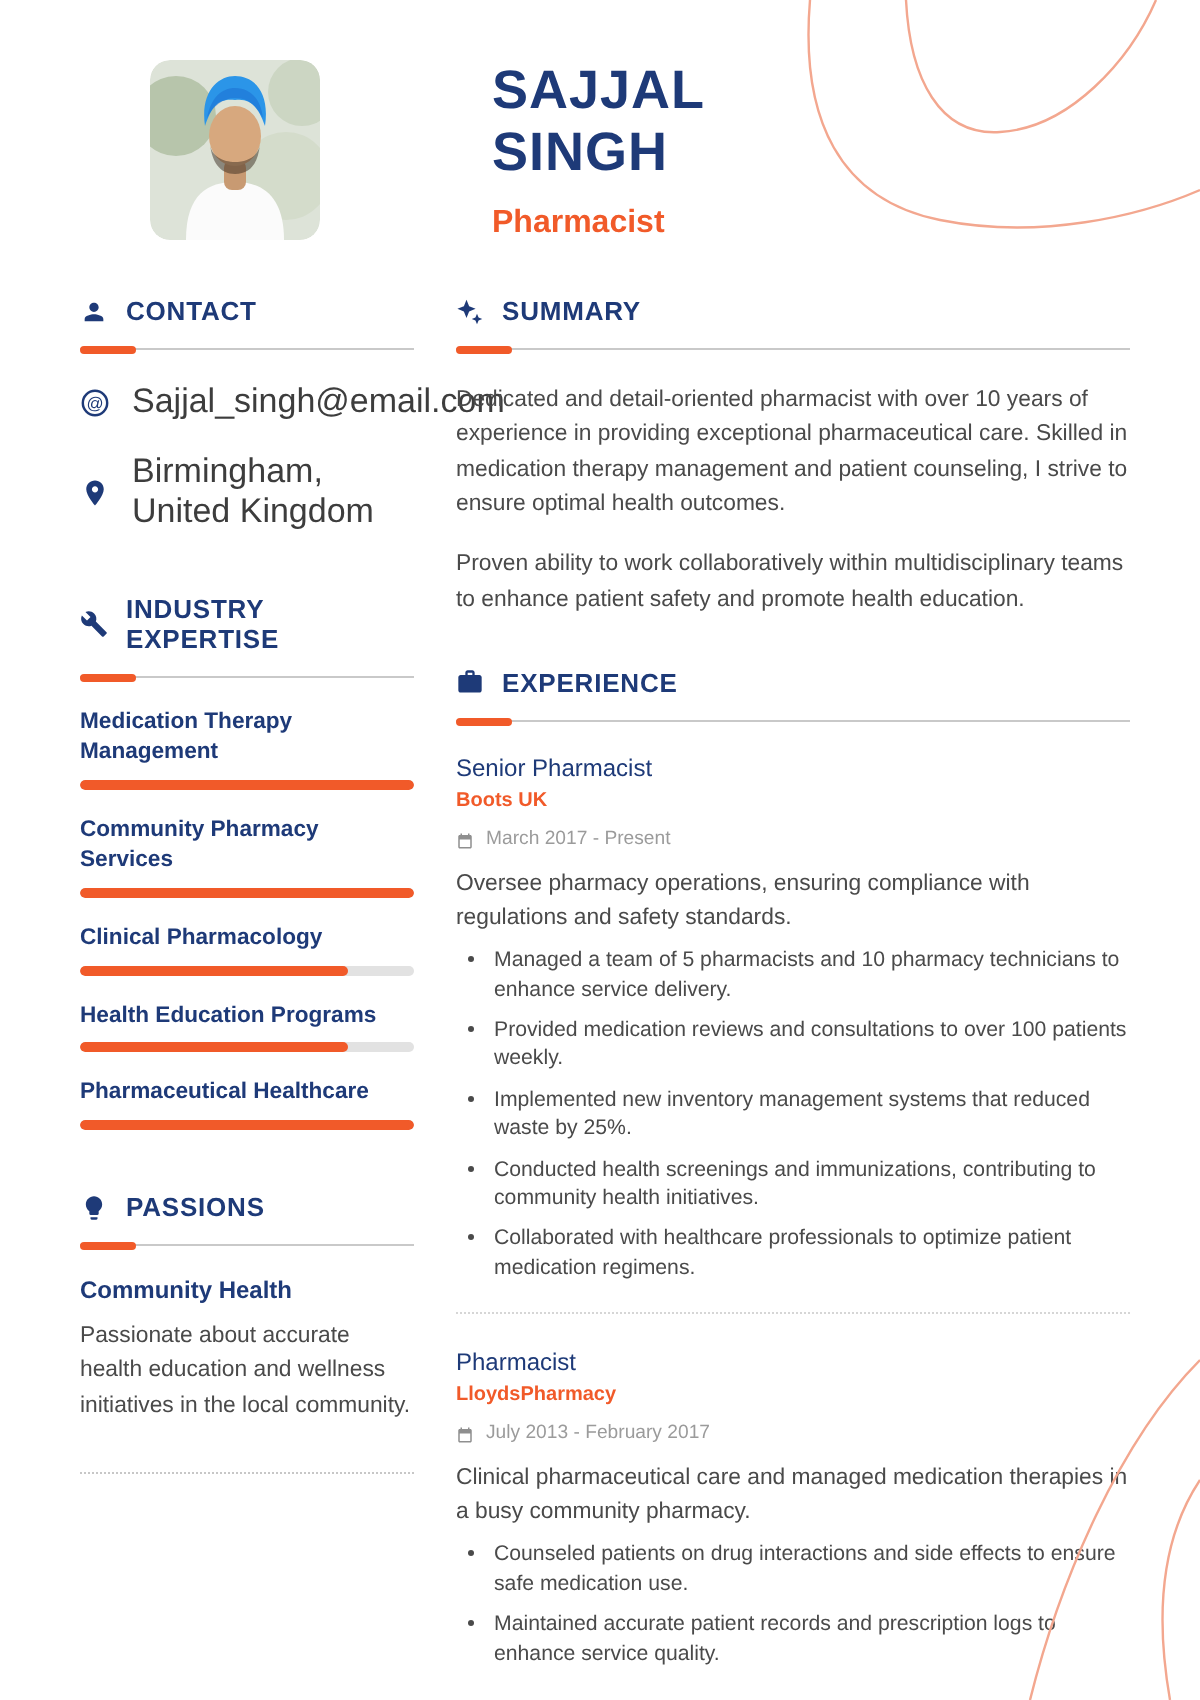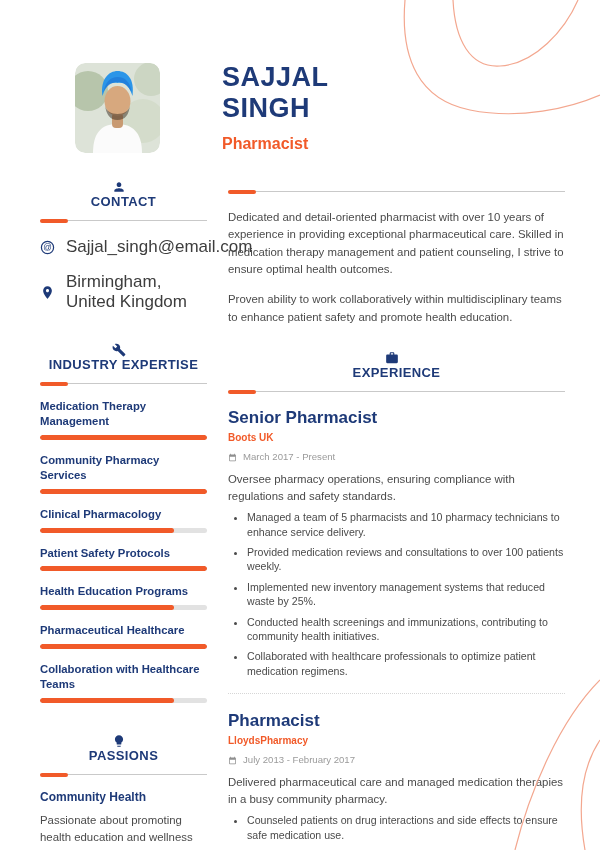--- a/index.html
+++ b/index.html
@@ -8,33 +8,33 @@
   }
   *{box-sizing:border-box;margin:0;padding:0;}
   html,body{background:#fff;}
   body{font-family:"Liberation Sans",sans-serif;-webkit-font-smoothing:antialiased;}
   .page{position:relative;width:600px;height:850px;background:#fff;overflow:hidden;}
   .deco{position:absolute;pointer-events:none;}
   .deco-top{top:0;right:0;}
   .deco-bottom{bottom:0;right:0;}
 
   
-  .header{display:flex;align-items:flex-end;padding:60px 0 0 75px;}
+  .header{display:flex;align-items:center;padding:28px 0 0 75px;gap:24px;}
   .photo{width:85px;height:90px;border-radius:10px;overflow:hidden;flex:0 0 auto;}
   .name-block{margin-left:62px;padding-top:2px;}
   .name{color:var(--navy);font-size:27px;font-weight:700;line-height:31px;letter-spacing:.5px;}
   .job-title{color:var(--orange);font-size:16px;font-weight:700;margin-top:11px;}
 
   
   .content{display:flex;padding:27px 35px 0 40px;}
   .col-left{width:167px;flex:0 0 auto;}
   .col-right{flex:1;margin-left:21px;min-width:0;}
 
   
-  .sec-head{display:flex;align-items:center;color:var(--navy);flex-direction:column;}
+  .sec-head{display:flex;align-items:center;color:var(--navy);}
   .sec-head .ic{width:14px;height:14px;margin-right:9px;flex:0 0 auto;display:inline-flex;}
   .sec-head .ic svg{width:100%;height:100%;fill:var(--navy);}
   .sec-title{font-size:13px;font-weight:700;letter-spacing:.4px;}
   .divider{position:relative;border-top:1px solid var(--rule_gray);margin-top:11px;}
   .divider::before{content:"";position:absolute;left:0;top:-2px;width:28px;height:4px;border-radius:2px;background:var(--orange);}
 
   
   .contact-list{margin-top:16px;}
   .contact-row{display:flex;align-items:center;margin-bottom:15px;}
   .contact-ic{width:15px;height:15px;margin-right:11px;color:var(--navy);flex:0 0 auto;display:inline-flex;}
@@ -55,21 +55,21 @@
   .passion-title{color:var(--navy);font-size:12px;font-weight:700;}
   .passion-desc{margin-top:8px;font-size:11.4px;line-height:1.5;color:var(--text_gray);}
 
   
   .summary-body{margin-top:17px;}
   .summary-body p{font-size:11.4px;line-height:1.52;color:var(--text_gray);margin-bottom:13px;}
 
   
   .jobs{margin-top:16px;}
   .job + .job{border-top:1px dotted #d6d6d6;margin-top:15px;padding-top:17px;}
-  .job-role{color:var(--navy);font-size:17px;font-weight:700;}
+  .job-role{color:var(--navy);font-size:12px;font-weight:400;}
   .job-company{color:var(--orange);font-size:10px;font-weight:700;margin-top:4px;}
   .job-dates{display:flex;align-items:flex-end;margin-top:8px;color:var(--date_gray);}
   .job-dates .ic{width:9px;height:9px;margin-right:6px;display:inline-flex;}
   .job-dates .ic svg{width:100%;height:100%;fill:#8f8f8f;}
   .job-dates-text{font-size:9.6px;}
   .job-desc{margin-top:9px;font-size:11.4px;line-height:1.5;color:var(--text_gray);}
   .job-bullets{margin:5px 0 0 19px;}
   .job-bullets li{font-size:10.6px;line-height:1.36;color:var(--text_gray);margin-bottom:6px;}
 </style>
 </head>
@@ -179,74 +179,71 @@
               </div>
             </div>
 
             <div class="skill">
               <div class="skill-label">Clinical Pharmacology</div>
               <div class="bar">
                 <div class="bar-fill" style="width: 80%;"></div>
               </div>
             </div>
 
-            <div class="skill">
-              <div class="skill-label">Patient Safety Protocols</div>
+
+            <div class="skill">
+              <div class="skill-label">Health Education Programs</div>
+              <div class="bar">
+                <div class="bar-fill" style="width: 80%;"></div>
+              </div>
+            </div>
+
+            <div class="skill">
+              <div class="skill-label">Pharmaceutical Healthcare</div>
               <div class="bar">
                 <div class="bar-fill" style="width: 100%;"></div>
               </div>
             </div>
 
-            <div class="skill">
-              <div class="skill-label">Health Education Programs</div>
-              <div class="bar">
-                <div class="bar-fill" style="width: 80%;"></div>
-              </div>
-            </div>
-
-            <div class="skill">
-              <div class="skill-label">Pharmaceutical Healthcare</div>
-              <div class="bar">
-                <div class="bar-fill" style="width: 100%;"></div>
-              </div>
-            </div>
-
-            <div class="skill">
-              <div class="skill-label">Collaboration with Healthcare Teams</div>
-              <div class="bar">
-                <div class="bar-fill" style="width: 80%;"></div>
-              </div>
-            </div>
           </div>
       </div>
 
       <div class="section-gap">
         <div class="sec-head">
           <span class="ic">
             <svg viewBox="0 0 24 24">
                 <path d="M9 21c0 .5.4 1 1 1h4c.6 0 1-.5 1-1v-1H9v1zm3-19C8.1 2 5 5.1 5 9c0 2.4 1.2 4.5 3 5.7V17c0 .5.4 1 1 1h6c.6 0 1-.5 1-1v-2.3c1.8-1.3 3-3.4 3-5.7 0-3.9-3.1-7-7-7z"></path>
               </svg>
           </span>
           <span class="sec-title">PASSIONS</span>
         </div>
         <div class="divider"></div>
         <div class="passions-list">
 
             <div class="passion-item">
               <div class="passion-title">Community Health</div>
-              <div class="passion-desc">Passionate about promoting health education and wellness initiatives in the local community.</div>
+              <div class="passion-desc">Passionate about accurate health education and wellness initiatives in the local community.</div>
             </div>
           </div>
       </div>
 
     </div>
 
     <div class="col-right">
 
       <div>
+        <div class="sec-head">
+          <span class="ic">
+            <svg viewBox="0 0 16 16">
+                <path d="M6 1l1.5 3.7L11.2 6.2 7.5 7.7 6 11.4 4.5 7.7.8 6.2 4.5 4.7z"></path>
+                <path d="M12 9l.9 2.1 2.1.9-2.1.9L12 15l-.9-2.1L9 12l2.1-.9z"></path>
+              </svg>
+          </span>
+          <span class="sec-title">SUMMARY</span>
+        </div>
         <div class="divider"></div>
         <div class="summary-body">
 
             <p>Dedicated and detail-oriented pharmacist with over 10 years of experience in providing exceptional pharmaceutical care. Skilled in medication therapy management and patient counseling, I strive to ensure optimal health outcomes.</p>
 
             <p>Proven ability to work collaboratively within multidisciplinary teams to enhance patient safety and promote health education.</p>
           </div>
       </div>
 
       <div class="section-gap" style="margin-top:25px;">
@@ -286,21 +283,21 @@
               <div class="job-role">Pharmacist</div>
               <div class="job-company">LloydsPharmacy</div>
               <div class="job-dates">
                 <span class="ic">
                   <svg viewBox="0 0 24 24">
                     <path d="M19 4h-1V2h-2v2H8V2H6v2H5c-1.1 0-2 .9-2 2v14c0 1.1.9 2 2 2h14c1.1 0 2-.9 2-2V6c0-1.1-.9-2-2-2zm0 16H5V10h14v10z"></path>
                   </svg>
                 </span>
                 <span class="job-dates-text">July 2013 - February 2017</span>
               </div>
-              <div class="job-desc">Delivered pharmaceutical care and managed medication therapies in a busy community pharmacy.</div>
+              <div class="job-desc">Clinical pharmaceutical care and managed medication therapies in a busy community pharmacy.</div>
               <ul class="job-bullets">
                 <li>Counseled patients on drug interactions and side effects to ensure safe medication use.</li>
                 <li>Maintained accurate patient records and prescription logs to enhance service quality.</li>
               </ul>
             </div>
           </div>
       </div>
 
     </div>
   </div>

